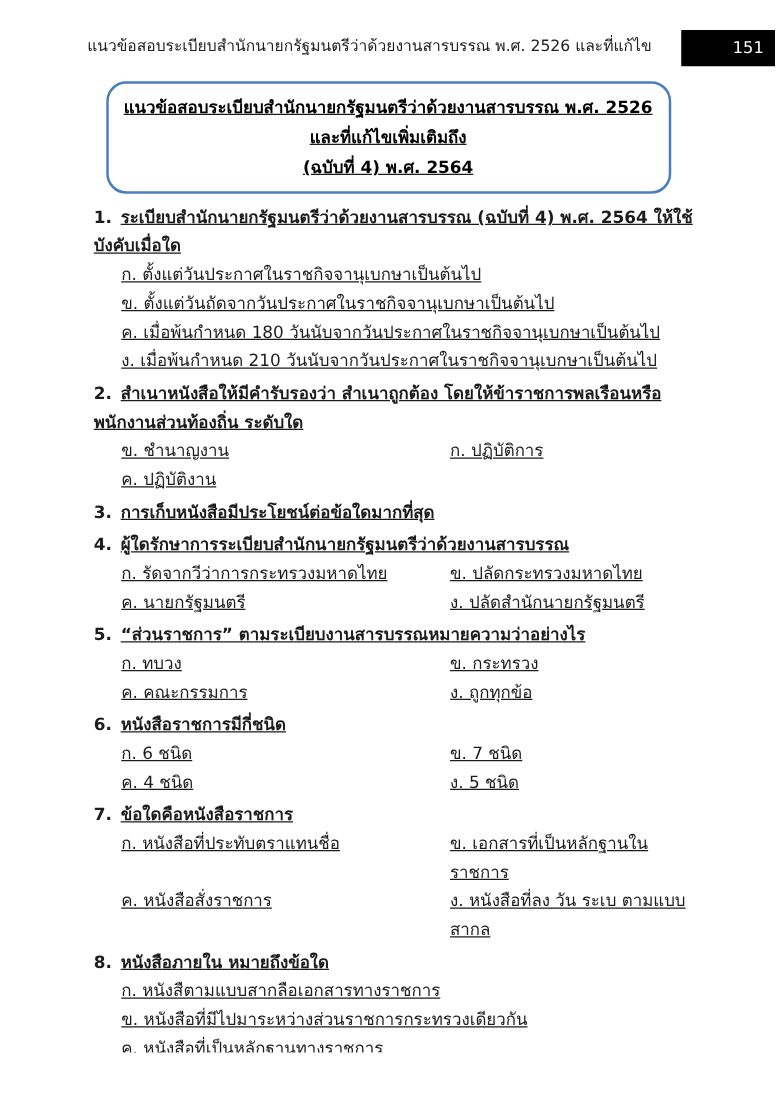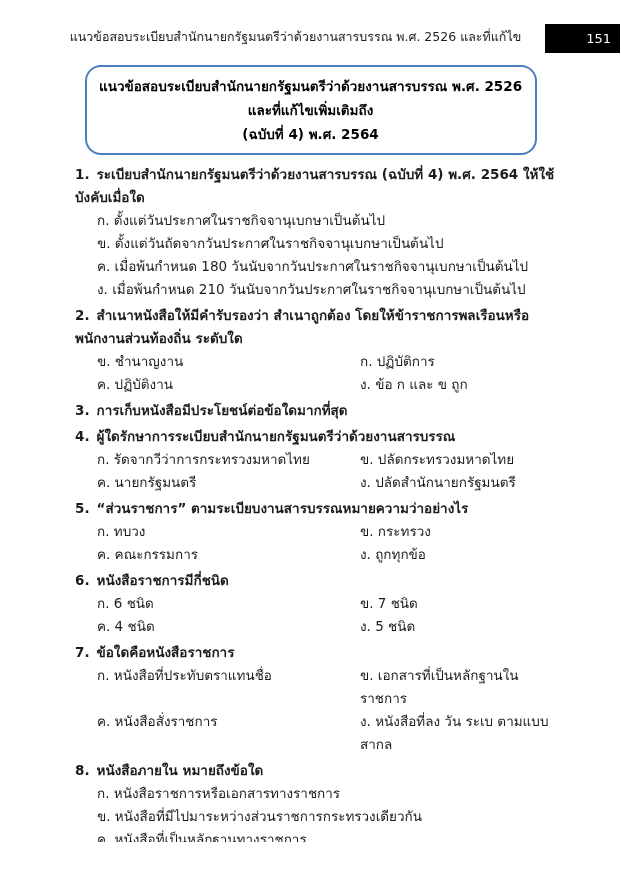--- a/index.html
+++ b/index.html
@@ -2,21 +2,21 @@
 <html><head>
 <meta charset="utf-8">
 <style>
   * { box-sizing: border-box; }
   html, body { margin: 0; padding: 0; background: #ffffff; }
   body {
     width: 621px; height: 878px;
     font-family: "DejaVu Sans", "Liberation Sans", sans-serif;
     color: #1c1c1c;
   }
-  .page { position: relative; width: 621px; height: 842px; overflow: hidden; background: #fff; }
+  .page { position: relative; width: 621px; height: 842px; overflow: hidden; background: #fff; text-decoration: underline; }
 
   
   .header { position: relative; height: 54px; }
   .header-title {
     position: absolute; top: 27px; left: 0; right: 30px;
     text-align: center; font-size: 12.5px; color: #222;
   }
   .page-num-box {
     position: absolute; top: 24px; right: 1px; width: 75px; height: 29px;
     background: #000; color: #fff; font-size: 13px;
@@ -72,21 +72,20 @@
     </div>
 
     <div class="q">
       <div class="q-head">
         <span class="q-num">2.</span><span>สำเนาหนังสือให้มีคำรับรองว่า สำเนาถูกต้อง โดยให้ข้าราชการพลเรือนหรือพนักงานส่วนท้องถิ่น ระดับใด</span>
       </div>
       <div class="opts-grid">
         <div class="opt">ข. ชำนาญงาน</div>
         <div class="opt">ก. ปฏิบัติการ</div>
         <div class="opt">ค. ปฏิบัติงาน</div>
-        <div class="opt">ง. ข้อ ก และ ข ถูก</div>
       </div>
     </div>
 
     <div class="q">
       <div class="q-head">
         <span class="q-num">3.</span><span>การเก็บหนังสือมีประโยชน์ต่อข้อใดมากที่สุด</span>
       </div>
     </div>
 
     <div class="q">
@@ -135,21 +134,21 @@
         <div class="opt">ค. หนังสือสั่งราชการ</div>
         <div class="opt">ง. หนังสือที่ลง วัน ระเบ ตามแบบสากล</div>
       </div>
     </div>
 
     <div class="q">
       <div class="q-head">
         <span class="q-num">8.</span><span>หนังสือภายใน หมายถึงข้อใด</span>
       </div>
       <div class="opts-stack">
-        <div class="opt">ก. หนังสือราชการหรือเอกสารทางราชการ</div>
+        <div class="opt">ก. หนังสืตามแบบสากลือเอกสารทางราชการ</div>
         <div class="opt">ข. หนังสือที่มีไปมาระหว่างส่วนราชการกระทรวงเดียวกัน</div>
         <div class="opt">ค. หนังสือที่เป็นหลักฐานทางราชการ</div>
       </div>
     </div>
 
   </div>
 
 </div>
 
 </body></html>

